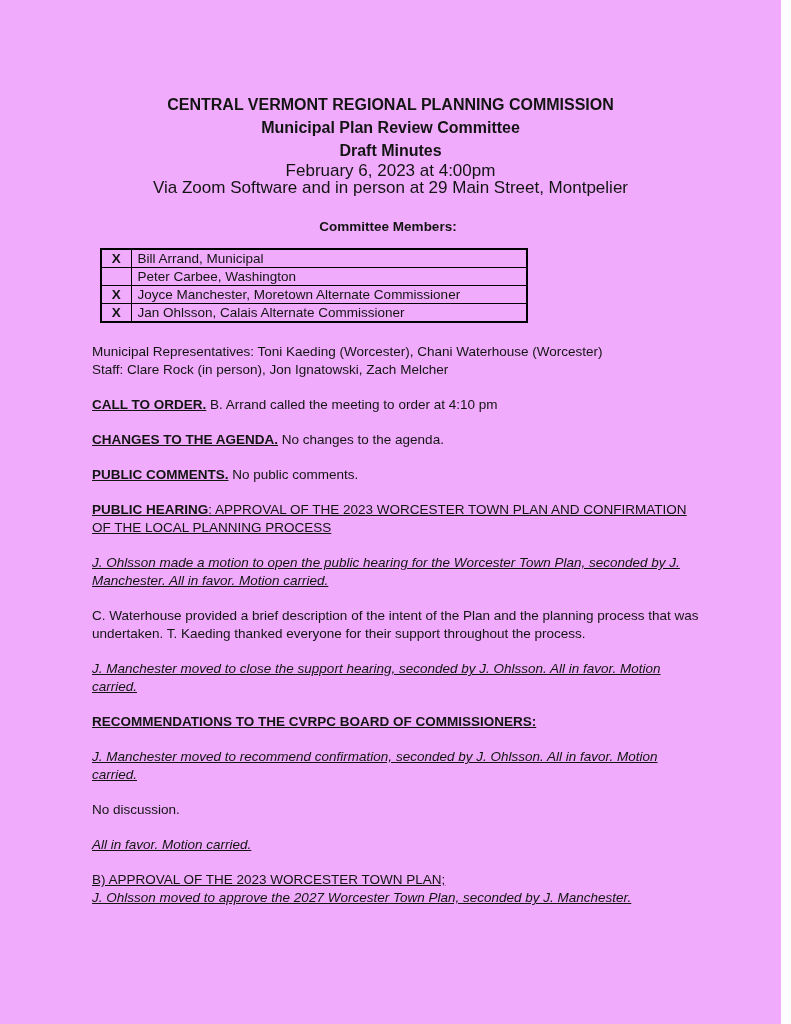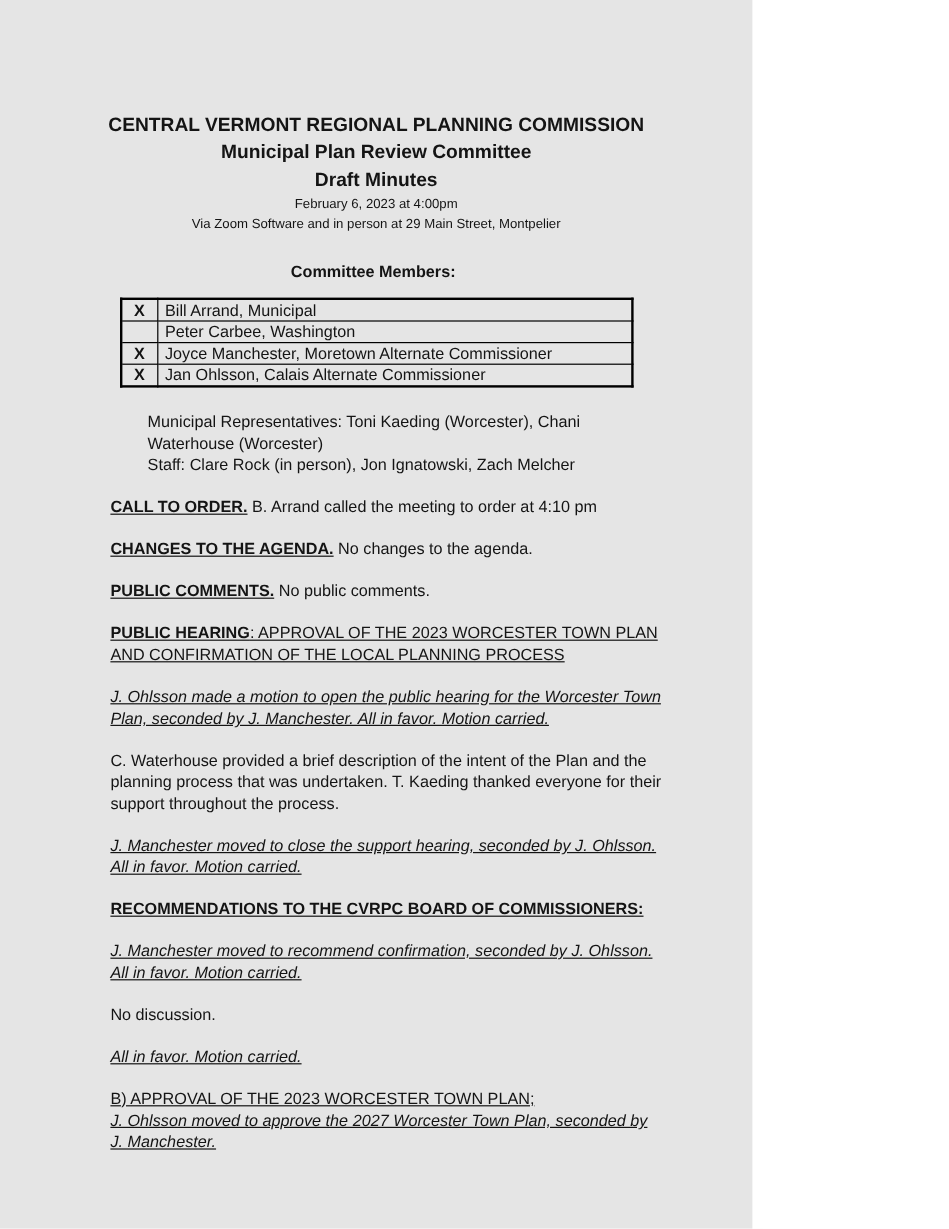--- a/index.html
+++ b/index.html
@@ -1,33 +1,33 @@
 <!DOCTYPE html>
 <html><head>
 <meta charset="utf-8">
 <style>
   * { margin: 0; padding: 0; box-sizing: border-box; }
   html, body { background: #ffffff; }
   .page {
     position: relative;
-    width: 627px;
+    width: 781px;
     height: 1024px;
-    background: #e5e5e5;
+    background: #f0abfc;
     font-family: "Liberation Sans", sans-serif;
     color: #141414;
     overflow: hidden;
   }
   .doc-header { padding-top: 93px; text-align: center; }
   .title-line {
     font-size: 16px;
     font-weight: bold;
     line-height: 23px;
   }
   .subtitle-line {
-    font-size: 11px;
+    font-size: 17px;
     line-height: 17px;
   }
   .content {
     padding-left: 92px;
     padding-right: 75px;
     font-size: 13.5px;
     line-height: 18px;
   }
   .committee-label {
     margin-top: 22px;
@@ -48,21 +48,21 @@
     line-height: 17px;
     font-size: 13.5px;
     padding: 0 6px;
     vertical-align: middle;
   }
   td.mark-cell {
     width: 30px;
     text-align: center;
     font-weight: bold;
   }
-  .reps { margin-top: 20px; margin-left: 31px; }
+  .reps { margin-top: 20px; }
   .para { margin-top: 17px; max-width: 620px; }
   .lead {
     font-weight: bold;
     text-decoration: underline;
   }
   .heading-bold {
     font-weight: bold;
     text-decoration: underline;
   }
   .heading-plain {

